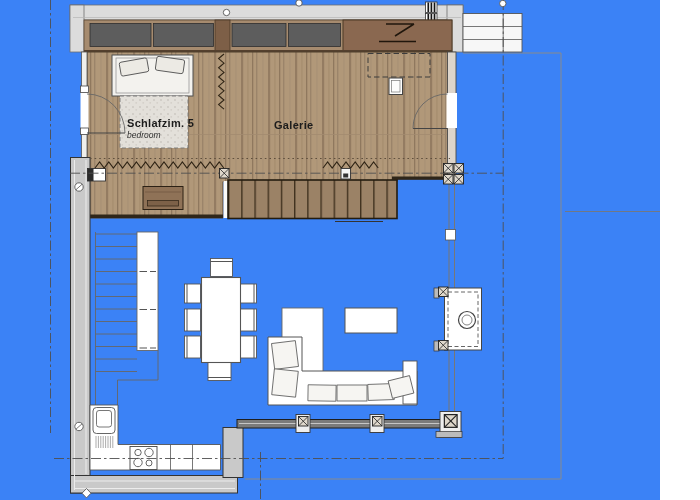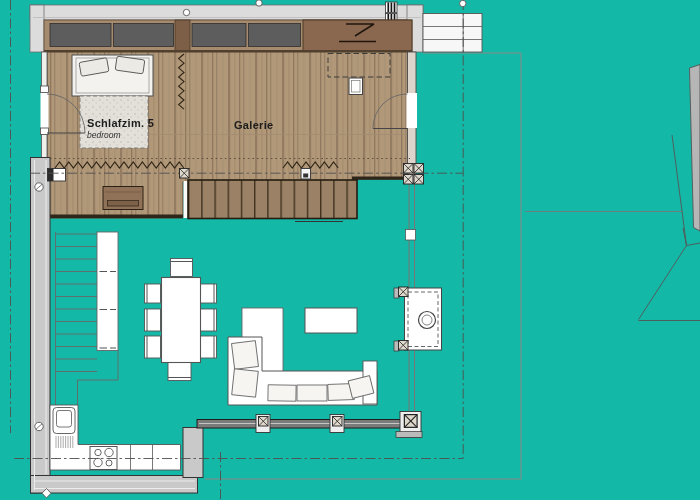--- a/index.html
+++ b/index.html
@@ -1,17 +1,17 @@
 <!DOCTYPE html>
 <html><head>
 <meta charset="utf-8">
 <style>
   html,body{margin:0;padding:0;background:#ffffff;}
-  #plan-canvas{position:relative;width:700px;height:500px;background:#14b8a6;overflow:hidden;
-    font-family:"Liberation Sans", sans-serif;}
+  #plan-canvas{position:relative;width:620px;height:500px;background:#3b82f6;overflow:hidden;
+    font-family:"Liberation Sans", sans-serif;padding-left:40px;}
   svg{display:block}
   text{font-family:"Liberation Sans", sans-serif;}
   .room-label{font-size:11px;font-weight:700;fill:#1c1c1c;letter-spacing:.3px;}
   .room-sublabel{font-size:8.5px;font-style:italic;fill:#2e2e2e;}
 </style>
 </head>
 <body>
 
 <div id="plan-canvas">
 <svg width="700" height="500" viewBox="0 0 700 500">

